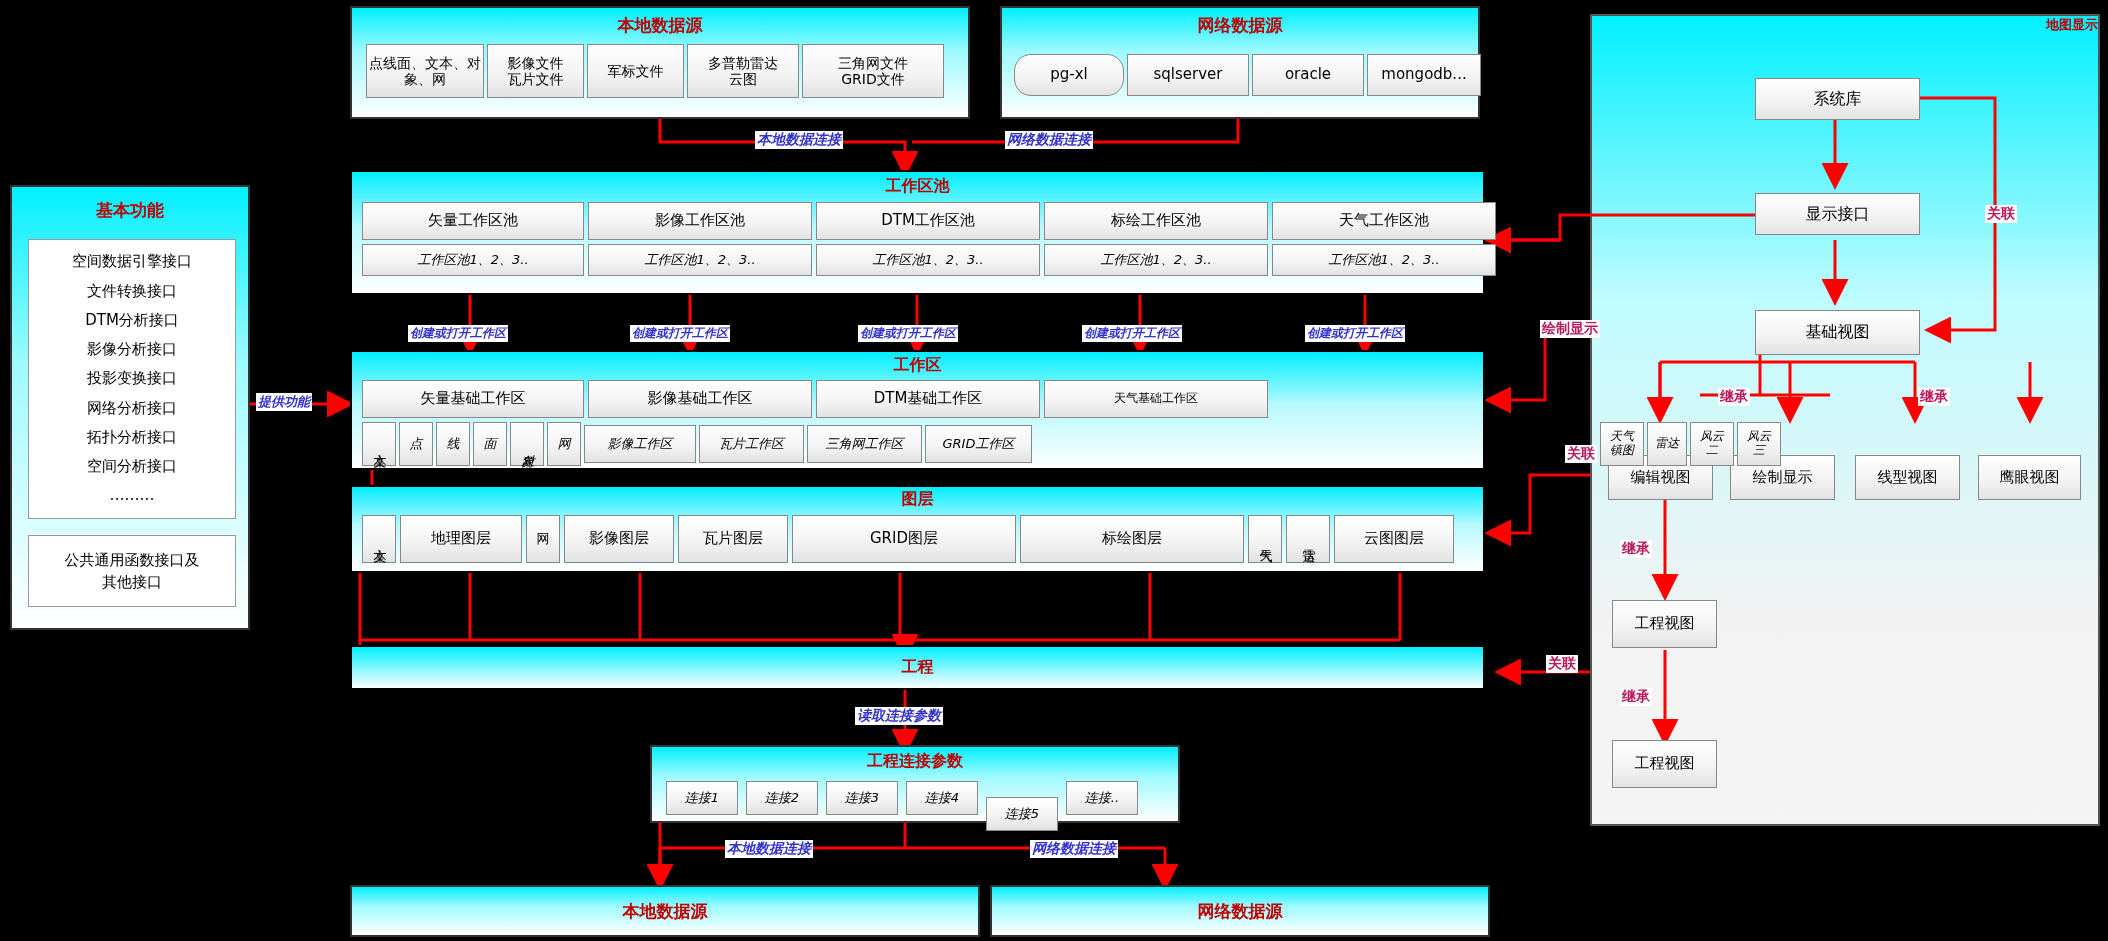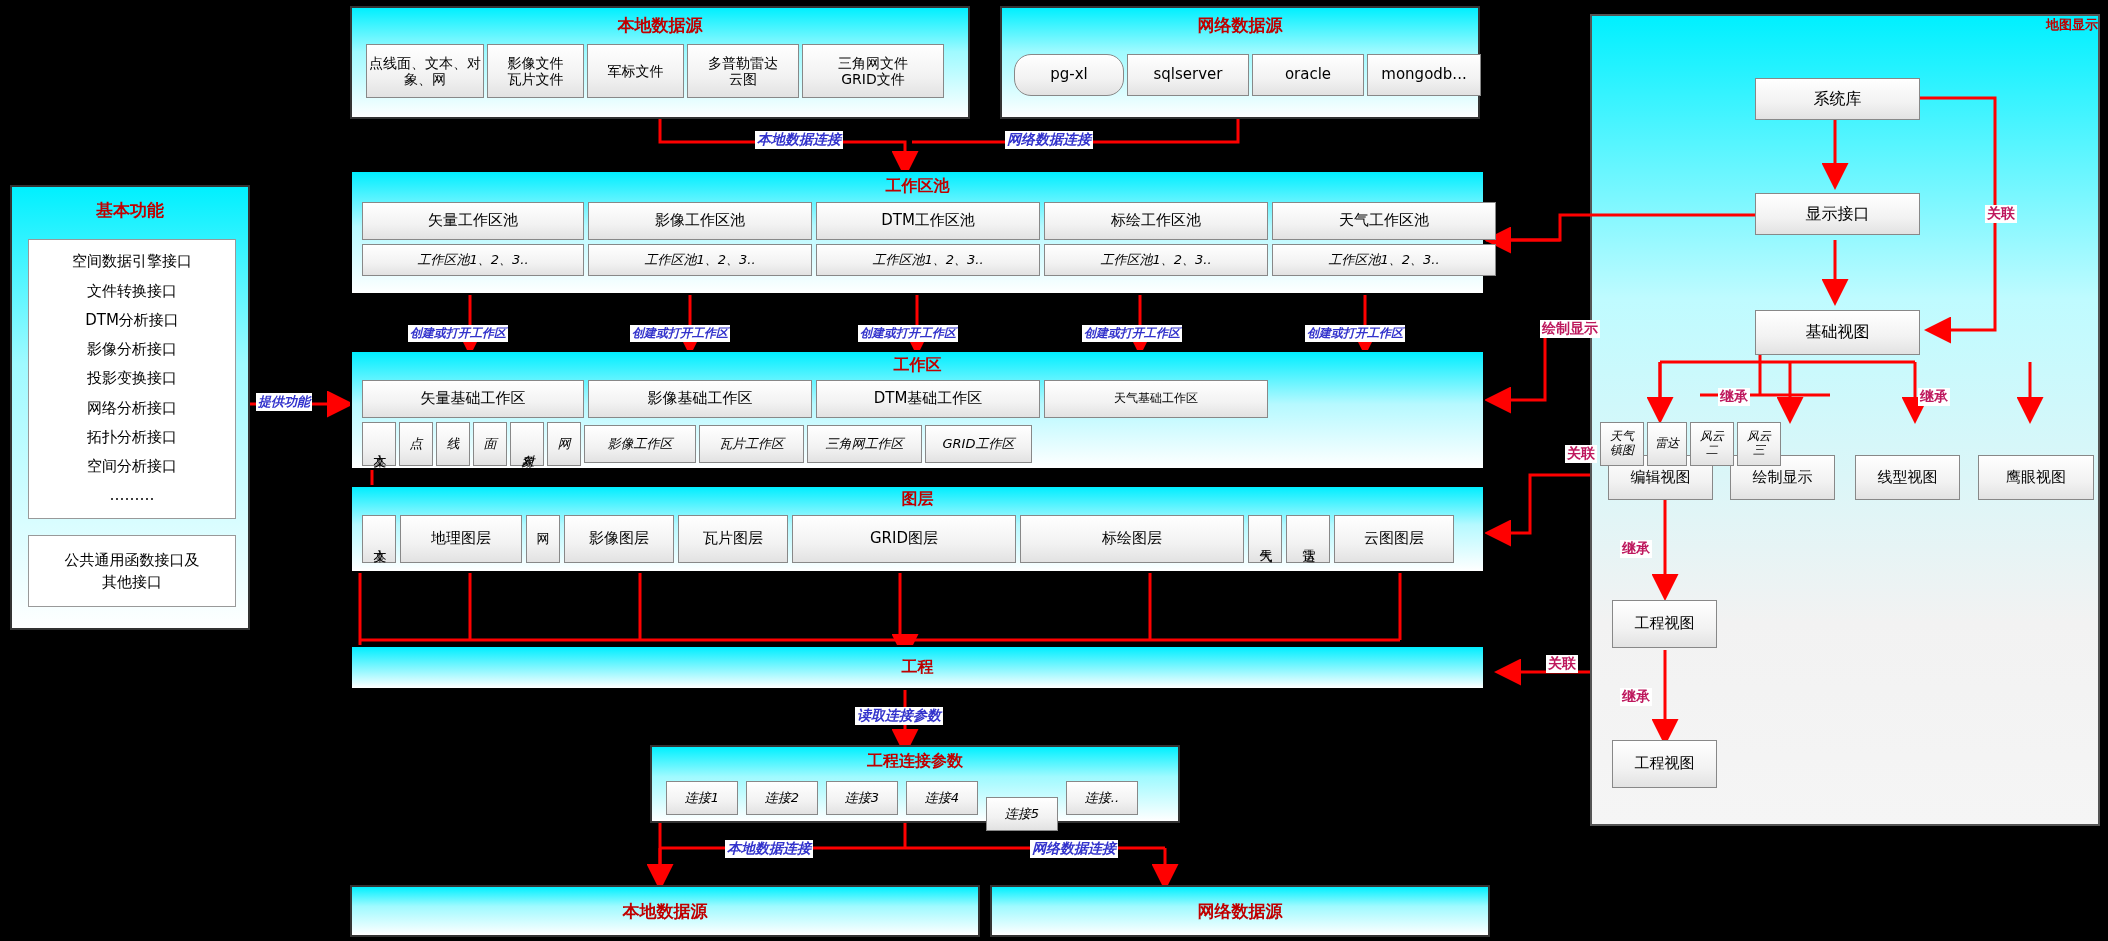--- a/index.html
+++ b/index.html
@@ -122,21 +122,21 @@
     <path d="M1590,672 L1500,672"></path>
   </g>
 </svg>
 
 <div class="abs cell" style="left:1755px;top:78px;width:165px;height:42px;font-size:16px;">系统库</div>
 <div class="abs cell" style="left:1755px;top:193px;width:165px;height:42px;font-size:16px;">显示接口</div>
 <div class="abs cell" style="left:1755px;top:310px;width:165px;height:45px;font-size:16px;">基础视图</div>
 <div class="abs cell" style="left:1608px;top:455px;width:105px;height:45px;font-size:15px;">编辑视图</div>
 <div class="abs cell" style="left:1730px;top:455px;width:105px;height:45px;font-size:15px;">绘制显示</div>
 <div class="abs cell" style="left:1855px;top:455px;width:105px;height:45px;font-size:15px;">线型视图</div>
-<div class="abs cell" style="left:1978px;top:455px;width:116px;height:45px;font-size:15px;">鹰眼视图</div>
+<div class="abs cell" style="left:1978px;top:455px;width:103px;height:45px;font-size:15px;">鹰眼视图</div>
 <div class="abs cell" style="left:1612px;top:600px;width:105px;height:48px;font-size:15px;">工程视图</div>
 <div class="abs cell" style="left:1612px;top:740px;width:105px;height:48px;font-size:15px;">工程视图</div>
 
 <div class="lblred" style="left:1985px;top:205px;font-size:14px;">关联</div>
 <div class="lblred" style="left:1565px;top:445px;font-size:14px;">关联</div>
 <div class="lblred" style="left:1546px;top:655px;font-size:14px;">关联</div>
 <div class="lblred" style="left:1540px;top:320px;font-size:14px;">绘制显示</div>
 <div class="lblred" style="left:1718px;top:388px;font-size:14px;">继承</div>
 <div class="lblred" style="left:1918px;top:388px;font-size:14px;">继承</div>
 <div class="lblred" style="left:1620px;top:540px;font-size:14px;">继承</div>

